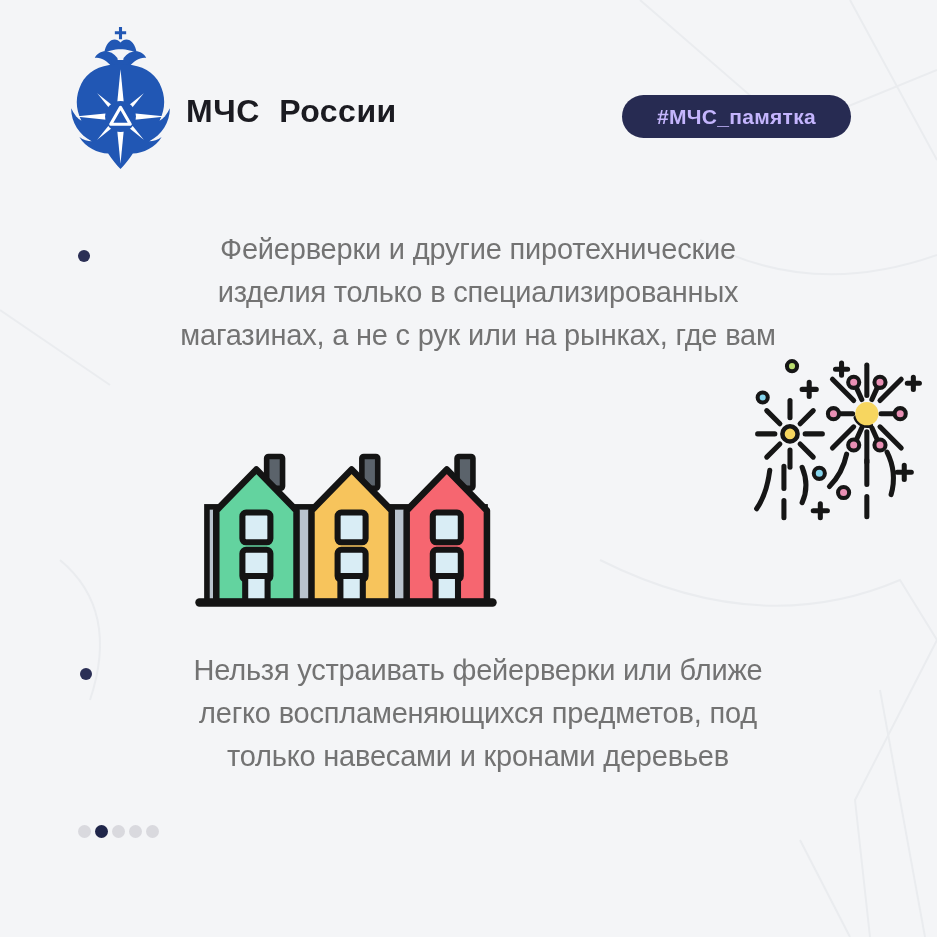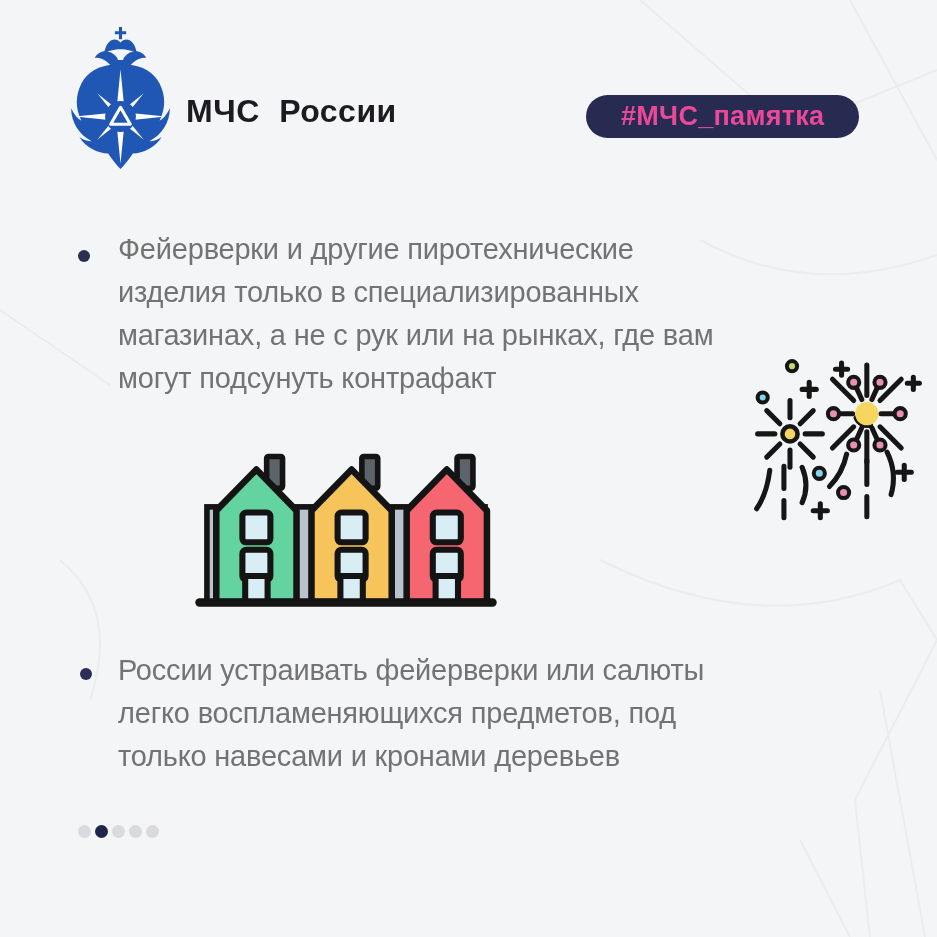--- a/index.html
+++ b/index.html
@@ -7,36 +7,37 @@
     width:937px;height:937px;
     background:#eef0f2;
     font-family:"Liberation Sans", sans-serif;
     color:#17171d;
     position:relative;
     overflow:hidden;
   }
   .card{
     position:absolute;inset:0;
     background:#f4f5f7;
+    text-align:center;
   }
   .bg-pattern{position:absolute;inset:0;pointer-events:none;}
 
   
   .logo{position:absolute;left:58px;top:26px;width:125px;height:144px;}
   .brand-title{
     position:absolute;left:186px;top:93px;
     font-size:32px;font-weight:700;color:#1b1b21;
     letter-spacing:0.5px;word-spacing:10px;
   }
   .badge{
-    position:absolute;left:586px;top:95px;
+    position:absolute;left:622px;top:95px;
     height:43px;line-height:43px;
     padding:0 35px;border-radius:22px;
-    background:#272b52;color:#ec4899;
-    font-size:27px;font-weight:700;letter-spacing:0.3px;
+    background:#272b52;color:#c4b5fd;
+    font-size:21px;font-weight:700;letter-spacing:0.3px;
   }
 
   
   .bullet-dot{
     position:absolute;width:12px;height:12px;border-radius:50%;
     background:#2b2f55;
   }
   .dot-1{left:78px;top:250px;}
   .dot-2{left:80px;top:668px;}
   .bullet-text{
@@ -111,21 +112,20 @@
 
   <div class="brand-title">МЧС России</div>
 
   <div class="badge">#МЧС_памятка</div>
 
   <div class="bullet-dot dot-1"></div>
   <div class="bullet-text bullet-1">
     <div>Фейерверки и другие пиротехнические</div>
     <div>изделия только в специализированных</div>
     <div>магазинах, а не с рук или на рынках, где вам</div>
-    <div>могут подсунуть контрафакт</div>
   </div>
 
   <svg class="fireworks" viewBox="0 0 185 180">
     <g stroke="#161616" stroke-width="5" stroke-linecap="round" fill="none">
 
       <path d="M47 47 V64"></path>
         <path d="M47 96 V113"></path>
       <path d="M15 80 H32"></path>
         <path d="M62 80 H79"></path>
       <path d="M57 70 L70 57"></path>
@@ -204,21 +204,21 @@
       <rect x="258" y="108" width="30" height="32" rx="4"></rect>
       <rect x="57" y="136" width="24" height="28"></rect>
       <rect x="159" y="136" width="24" height="28"></rect>
       <rect x="261" y="136" width="24" height="28"></rect>
     </g>
     <line x1="8" y1="164.5" x2="322" y2="164.5" stroke="#141414" stroke-width="9" stroke-linecap="round"></line>
   </svg>
 
   <div class="bullet-dot dot-2"></div>
   <div class="bullet-text bullet-2">
-    <div>России устраивать фейерверки или салюты</div>
+    <div>Нельзя устраивать фейерверки или ближе</div>
     <div>легко воспламеняющихся предметов, под</div>
     <div>только навесами и кронами деревьев</div>
   </div>
 
   <div class="pager">
       <div class="dot" style="background: rgb(217, 217, 222);"></div>
       <div class="dot" style="background: rgb(32, 38, 74);"></div>
       <div class="dot" style="background: rgb(217, 217, 222);"></div>
       <div class="dot" style="background: rgb(217, 217, 222);"></div>
       <div class="dot" style="background: rgb(217, 217, 222);"></div>

